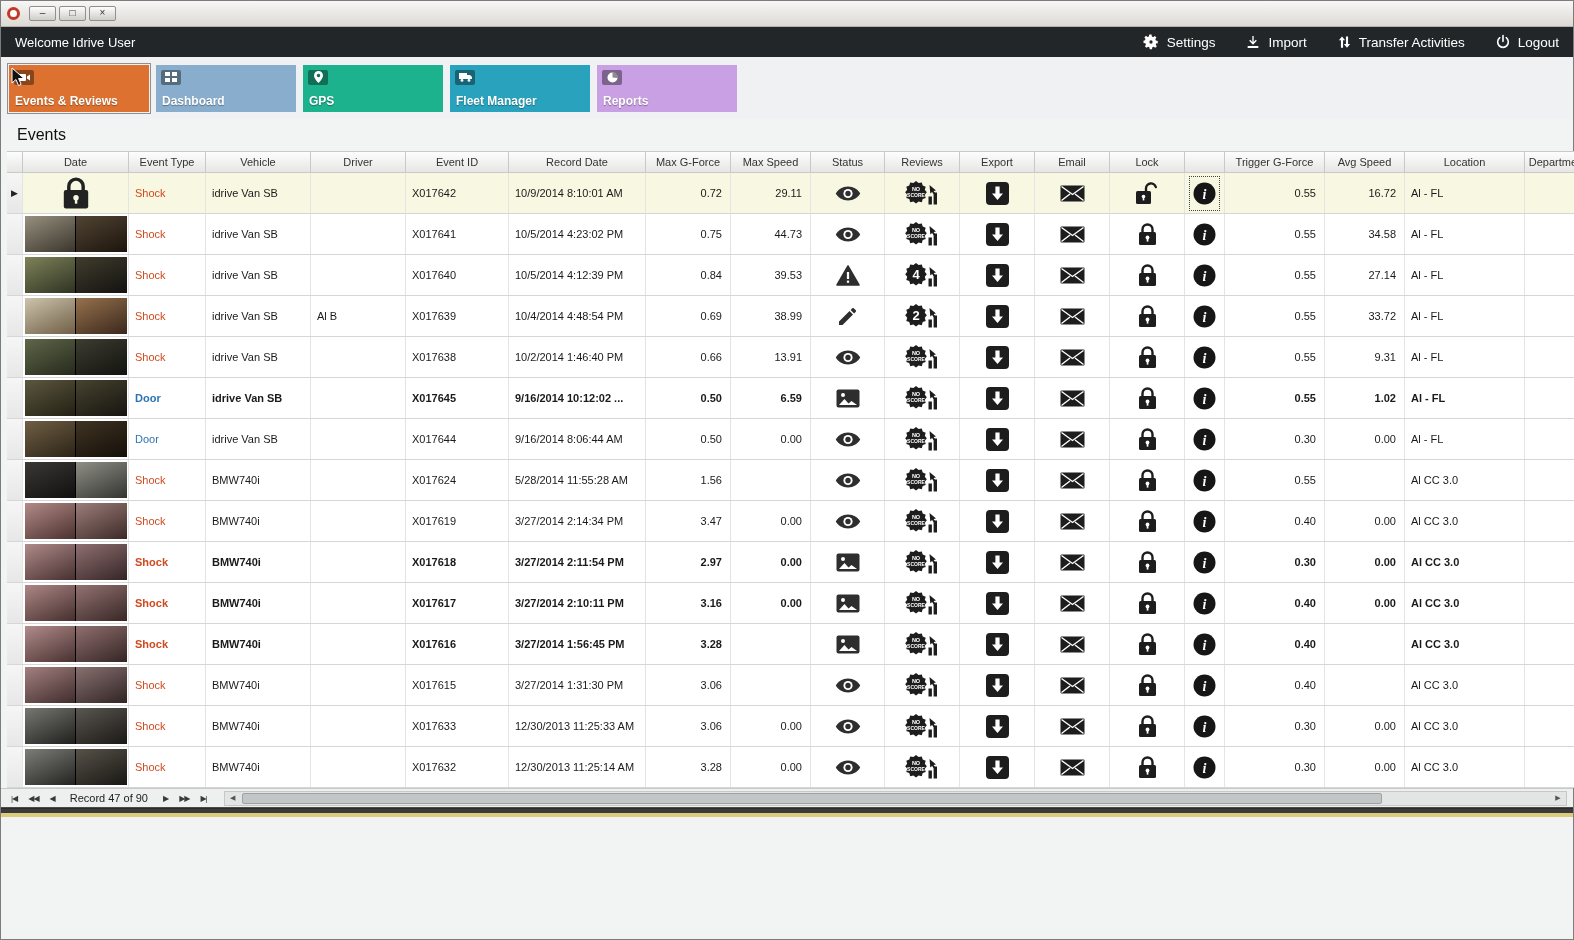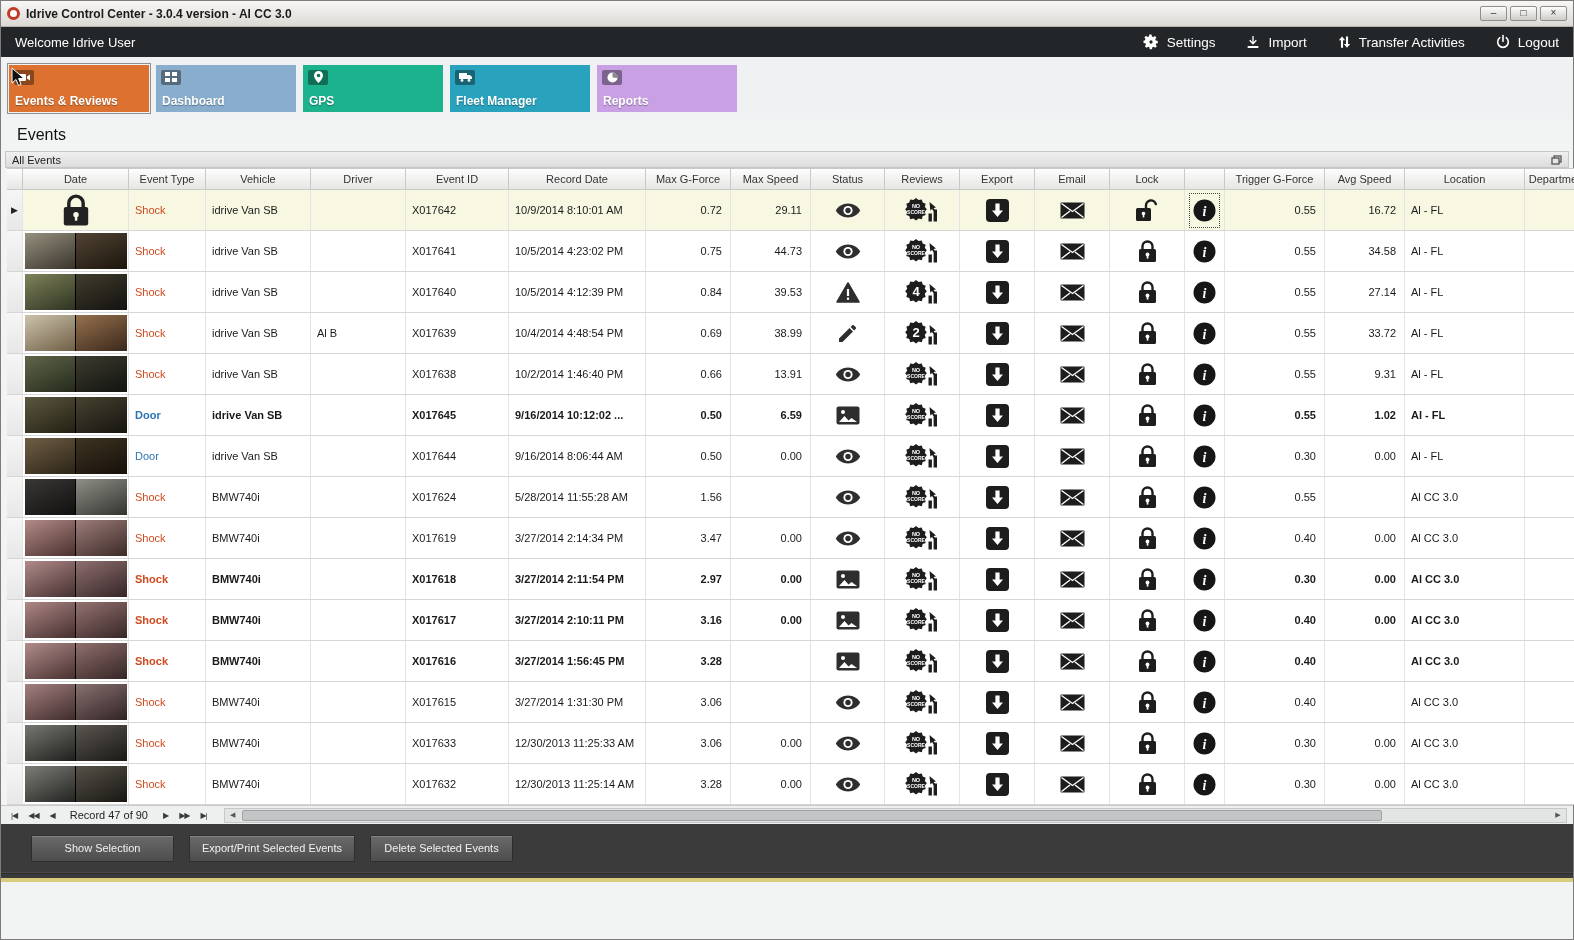--- a/index.html
+++ b/index.html
@@ -71,21 +71,20 @@
   .dbtn.focus { box-shadow:0 0 0 1px #d4d4d4, inset 0 1px 0 rgba(255,255,255,.18); border-color:#1c1c1c; }
   .bottom-strip { height:8px; background:linear-gradient(#3a3a3a 0 50%, #d9cd7d 50% 100%); flex:0 0 auto; }
 </style>
 </head>
 <body>
 
 <div class="window">
 
   <div class="titlebar">
     <div class="app-logo"></div>
-    <div class="title">Idrive Control Center - 3.0.4 version - Al CC 3.0</div>
     <div class="winbtn">–</div>
     <div class="winbtn">□</div>
     <div class="winbtn">×</div>
   </div>
 
   <div class="topbar">
     <div class="welcome">Welcome Idrive User</div>
     <div class="top-actions">
       <div class="top-action">
         <span class="icn">
@@ -177,30 +176,20 @@
     </div>
     <span class="cursor"><svg width="14" height="20" viewBox="0 0 14 20">
           <path d="M1 1v15l4-3.5 2.5 6 2.6-1.1-2.5-5.9H13z" fill="#111" stroke="#fff" stroke-width="1"></path>
         </svg></span>
   </div>
 
   <div class="page-head">
     <h1>Events</h1>
   </div>
 
-  <div class="group-bar">
-    <span>All Events</span>
-    <span class="spacer"></span>
-    <span class="icn">
-        <svg width="11" height="10" viewBox="0 0 11 10" fill="none" stroke="#555" stroke-width="1.3">
-          <rect x="3" y="1" width="7" height="6"></rect>
-          <rect x="1" y="3" width="7" height="6" fill="#e6e6e6"></rect>
-        </svg>
-      </span>
-  </div>
 
   <div class="grid">
     <div class="grid-h" id="grid-head">
         <div class="hcell" style="width: 16px;"></div>
         <div class="hcell" style="width: 106px;">Date</div>
         <div class="hcell" style="width: 77px;">Event Type</div>
         <div class="hcell" style="width: 105px;">Vehicle</div>
         <div class="hcell" style="width: 95px;">Driver</div>
         <div class="hcell" style="width: 103px;">Event ID</div>
         <div class="hcell" style="width: 137px;">Record Date</div>
@@ -1384,23 +1373,18 @@
     <span class="nav-btn">▶</span>
     <span class="nav-btn">▶▶</span>
     <span class="nav-btn">▶|</span>
     <div class="hscroll">
       <span class="hs-arrow">◀</span>
       <div class="hs-thumb"></div>
       <span class="hs-arrow" style="margin-left:auto">▶</span>
     </div>
   </div>
 
-  <div class="panel1">
-    <div class="dbtn">Show Selection</div>
-    <div class="dbtn">Export/Print Selected Events</div>
-    <div class="dbtn">Delete Selected Events</div>
-  </div>
 
   <div class="sep"></div>
 
 
   <div class="bottom-strip"></div>
 </div>
 
 </body></html>

